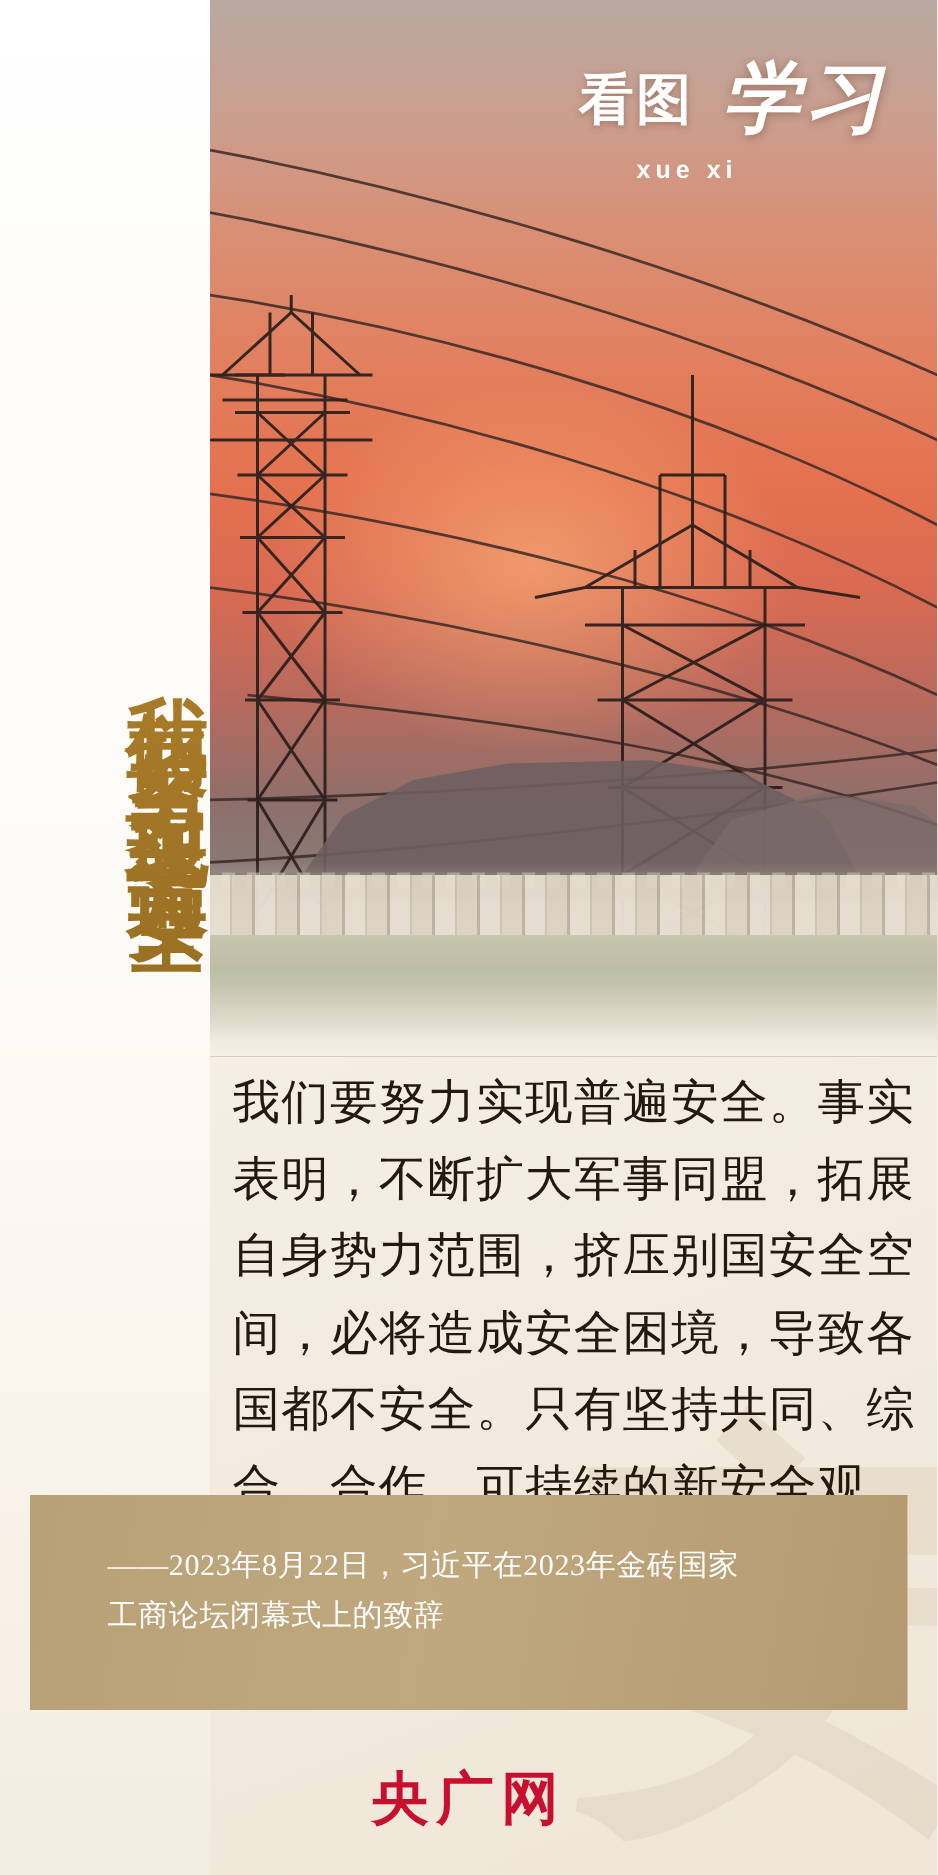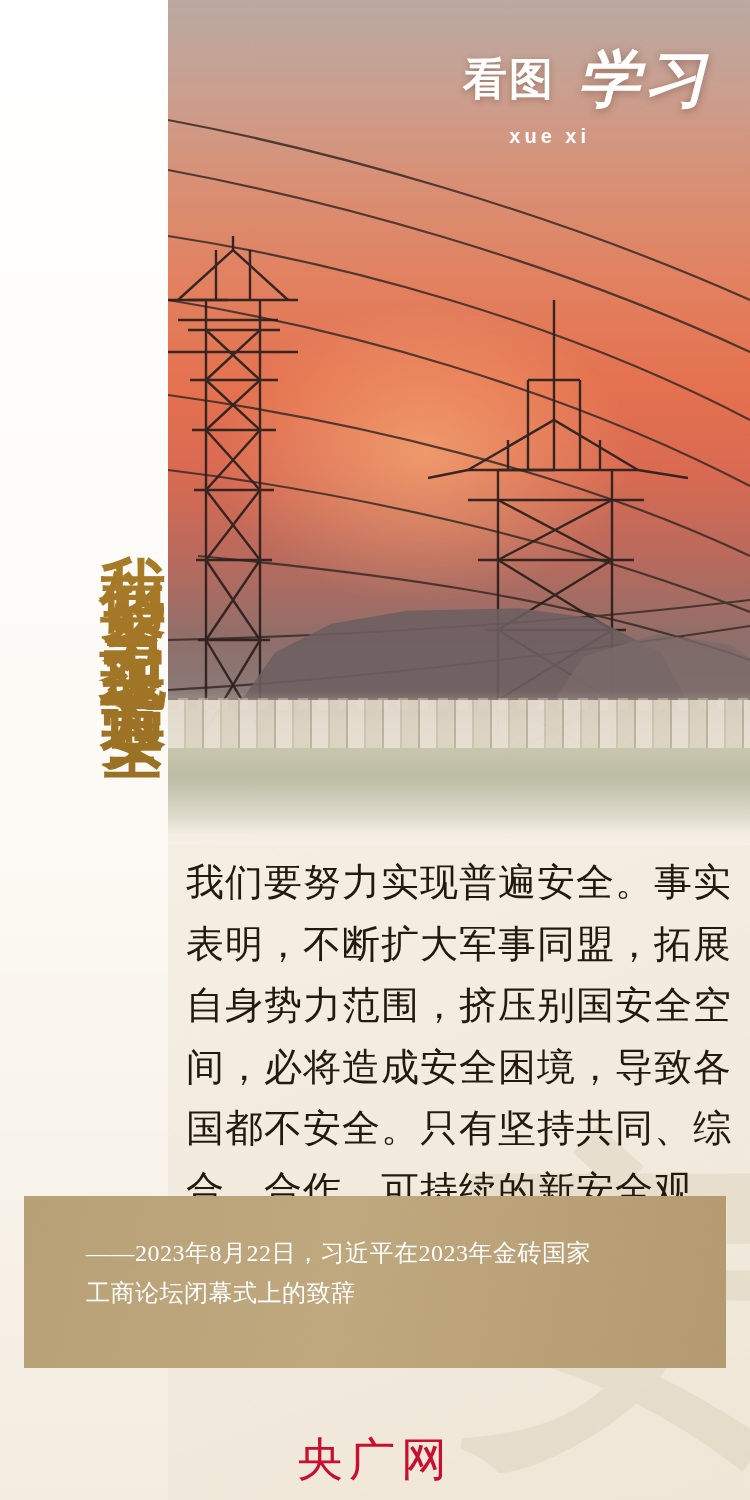--- a/index.html
+++ b/index.html
@@ -257,25 +257,24 @@
     position: absolute;
     left: 0;
     right: 0;
     top: 1408px;
     text-align: center;
     z-index: 6;
   }
   .footer-logo span {
     display: inline-block;
     font-size: 46px;
-    font-weight: 400;
+    font-weight: 700;
     color: #c8102e;
     letter-spacing: 6px;
     font-family: "Liberation Serif", serif;
-    margin-top: 21px;
   }
 </style>
 </head>
 <body>
 
 <div class="poster">
 
   <div class="bg-calligraphy">安</div>
 
   <div class="photo">

